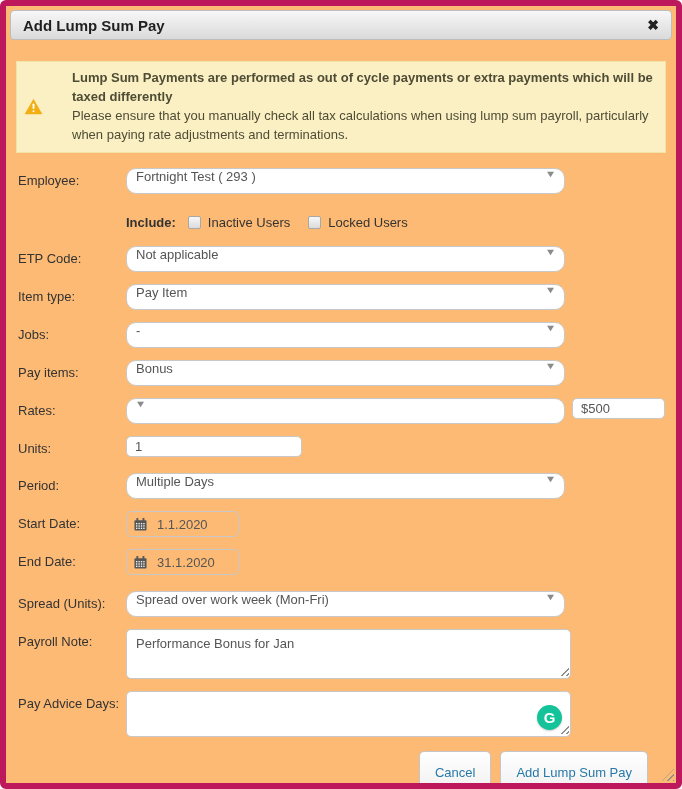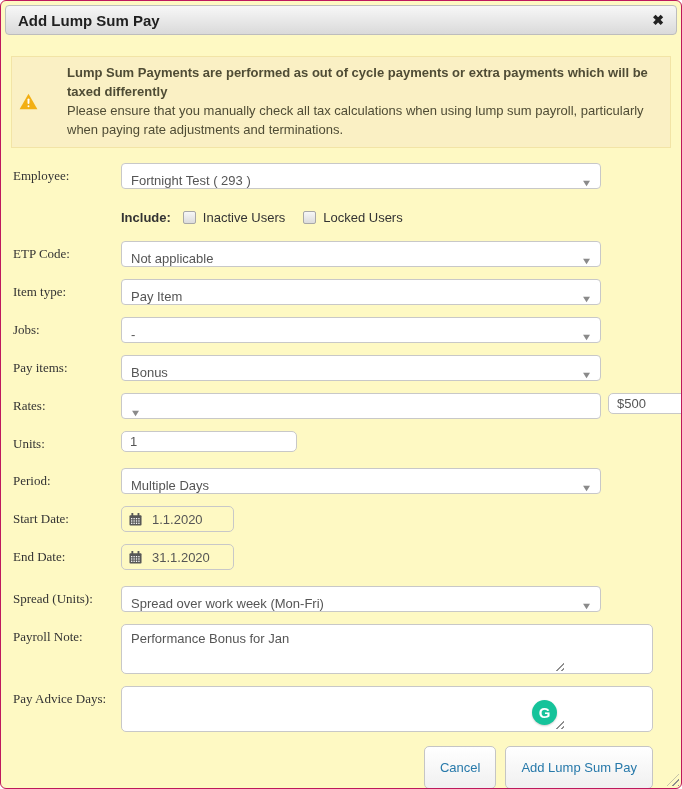--- a/index.html
+++ b/index.html
@@ -1,18 +1,18 @@
 <!DOCTYPE html>
 <html><head>
 <meta charset="utf-8">
 <style>
   html,body { margin:0; padding:0; background:#fff; font-family:"Liberation Sans", sans-serif; }
   .dialog {
     position:relative; width:682px; height:789px; box-sizing:border-box;
-    background:#fef9c3; border:1px solid #be185d; border-radius:6px; overflow:hidden;
+    background:#fdba74; border:6px solid #be185d; border-radius:6px; overflow:hidden;
   }
   
   .titlebar {
     margin:4px; height:30px; box-sizing:border-box;
     border:1px solid #bdbdbd; border-radius:4px;
     background:linear-gradient(#f7f7f7,#dadada);
     display:flex; align-items:center; padding:0 12px;
   }
   .title { flex:1; font-size:15px; font-weight:bold; color:#1f1f1f; }
   .close-btn { font-size:14px; font-weight:bold; color:#222; cursor:pointer; line-height:1; }
@@ -23,26 +23,26 @@
     display:flex; align-items:center; gap:29px;
     padding:6px 12px 8px 7px; min-height:85px;
   }
   .warn-icon { flex:none; width:19px; height:17px; }
   .warn-text { font-size:13px; line-height:19px; color:#4f4c35; max-width:600px; }
   .warn-title { font-weight:bold; }
   
   .form { padding:15px 12px 0 12px; }
   .row { display:flex; margin-bottom:12px; }
   .row.gap16 { margin-bottom:16px; }
-  .lbl { flex:none; width:108px; font-size:13px; color:#333; padding-top:5px;font-family:Liberation Serif, serif; }
+  .lbl { flex:none; width:108px; font-size:13px; color:#333; padding-top:5px; }
   .ctrl { flex:1; display:flex; align-items:flex-start; position:relative; }
   .select {
-    width:480px; height:26px; box-sizing:border-box;
-    border:1px solid #c8c8c8; border-radius:4px; background:#fff;
-    display:flex; align-items:flex-end; padding:0 9px; cursor:pointer;
+    width:439px; height:26px; box-sizing:border-box;
+    border:1px solid #c8c8c8; border-radius:10px; background:#fff;
+    display:flex; align-items:flex-start; padding:0 9px; cursor:pointer;
   }
   .sel-text { flex:1; font-size:13px; color:#555; white-space:nowrap; overflow:hidden; }
   .sel-arrow { color:#8a8a8a; font-size:9px; transform:scaleX(1.3); }
   .tbox {
     height:21px; box-sizing:border-box; border:1px solid #c8c8c8; border-radius:5px;
     font-family:"Liberation Sans", sans-serif; font-size:13px; color:#555; padding:0 8px; outline:none;
   }
   .units-input { width:176px; }
   .rate-input { width:93px; margin-left:7px; }
   .include-wrap { padding-top:6px; display:flex; align-items:center; height:20px; margin-bottom:14px;text-align:center; }
@@ -53,21 +53,21 @@
   }
   .chk-label { font-size:13px; color:#333; margin-right:18px; }
   .datefield {
     width:113px; height:26px; box-sizing:border-box;
     border:1px solid #c8c8c8; border-radius:5px;
     display:flex; align-items:center; gap:10px; padding:0 7px;
     font-size:13px; color:#555; cursor:pointer;
   }
   .ta-wrap { position:relative; width:445px; }
   .ta {
-    width:532px; box-sizing:border-box; border:1px solid #c8c8c8; border-radius:5px;
+    width:445px; box-sizing:border-box; border:1px solid #c8c8c8; border-radius:5px;
     font-family:"Liberation Sans", sans-serif; font-size:13px; color:#555;
     padding:6px 9px; resize:none; outline:none; display:block;
   }
   .ta-payroll { height:50px; }
   .ta-advice { height:46px; }
   .grip {
     position:absolute; right:2px; bottom:3px; width:9px; height:9px;
     background:repeating-linear-gradient(135deg,#8f8f8f 0 1px,transparent 1px 3.5px);
     clip-path:polygon(100% 0,100% 100%,0 100%); cursor:nwse-resize;
   }

